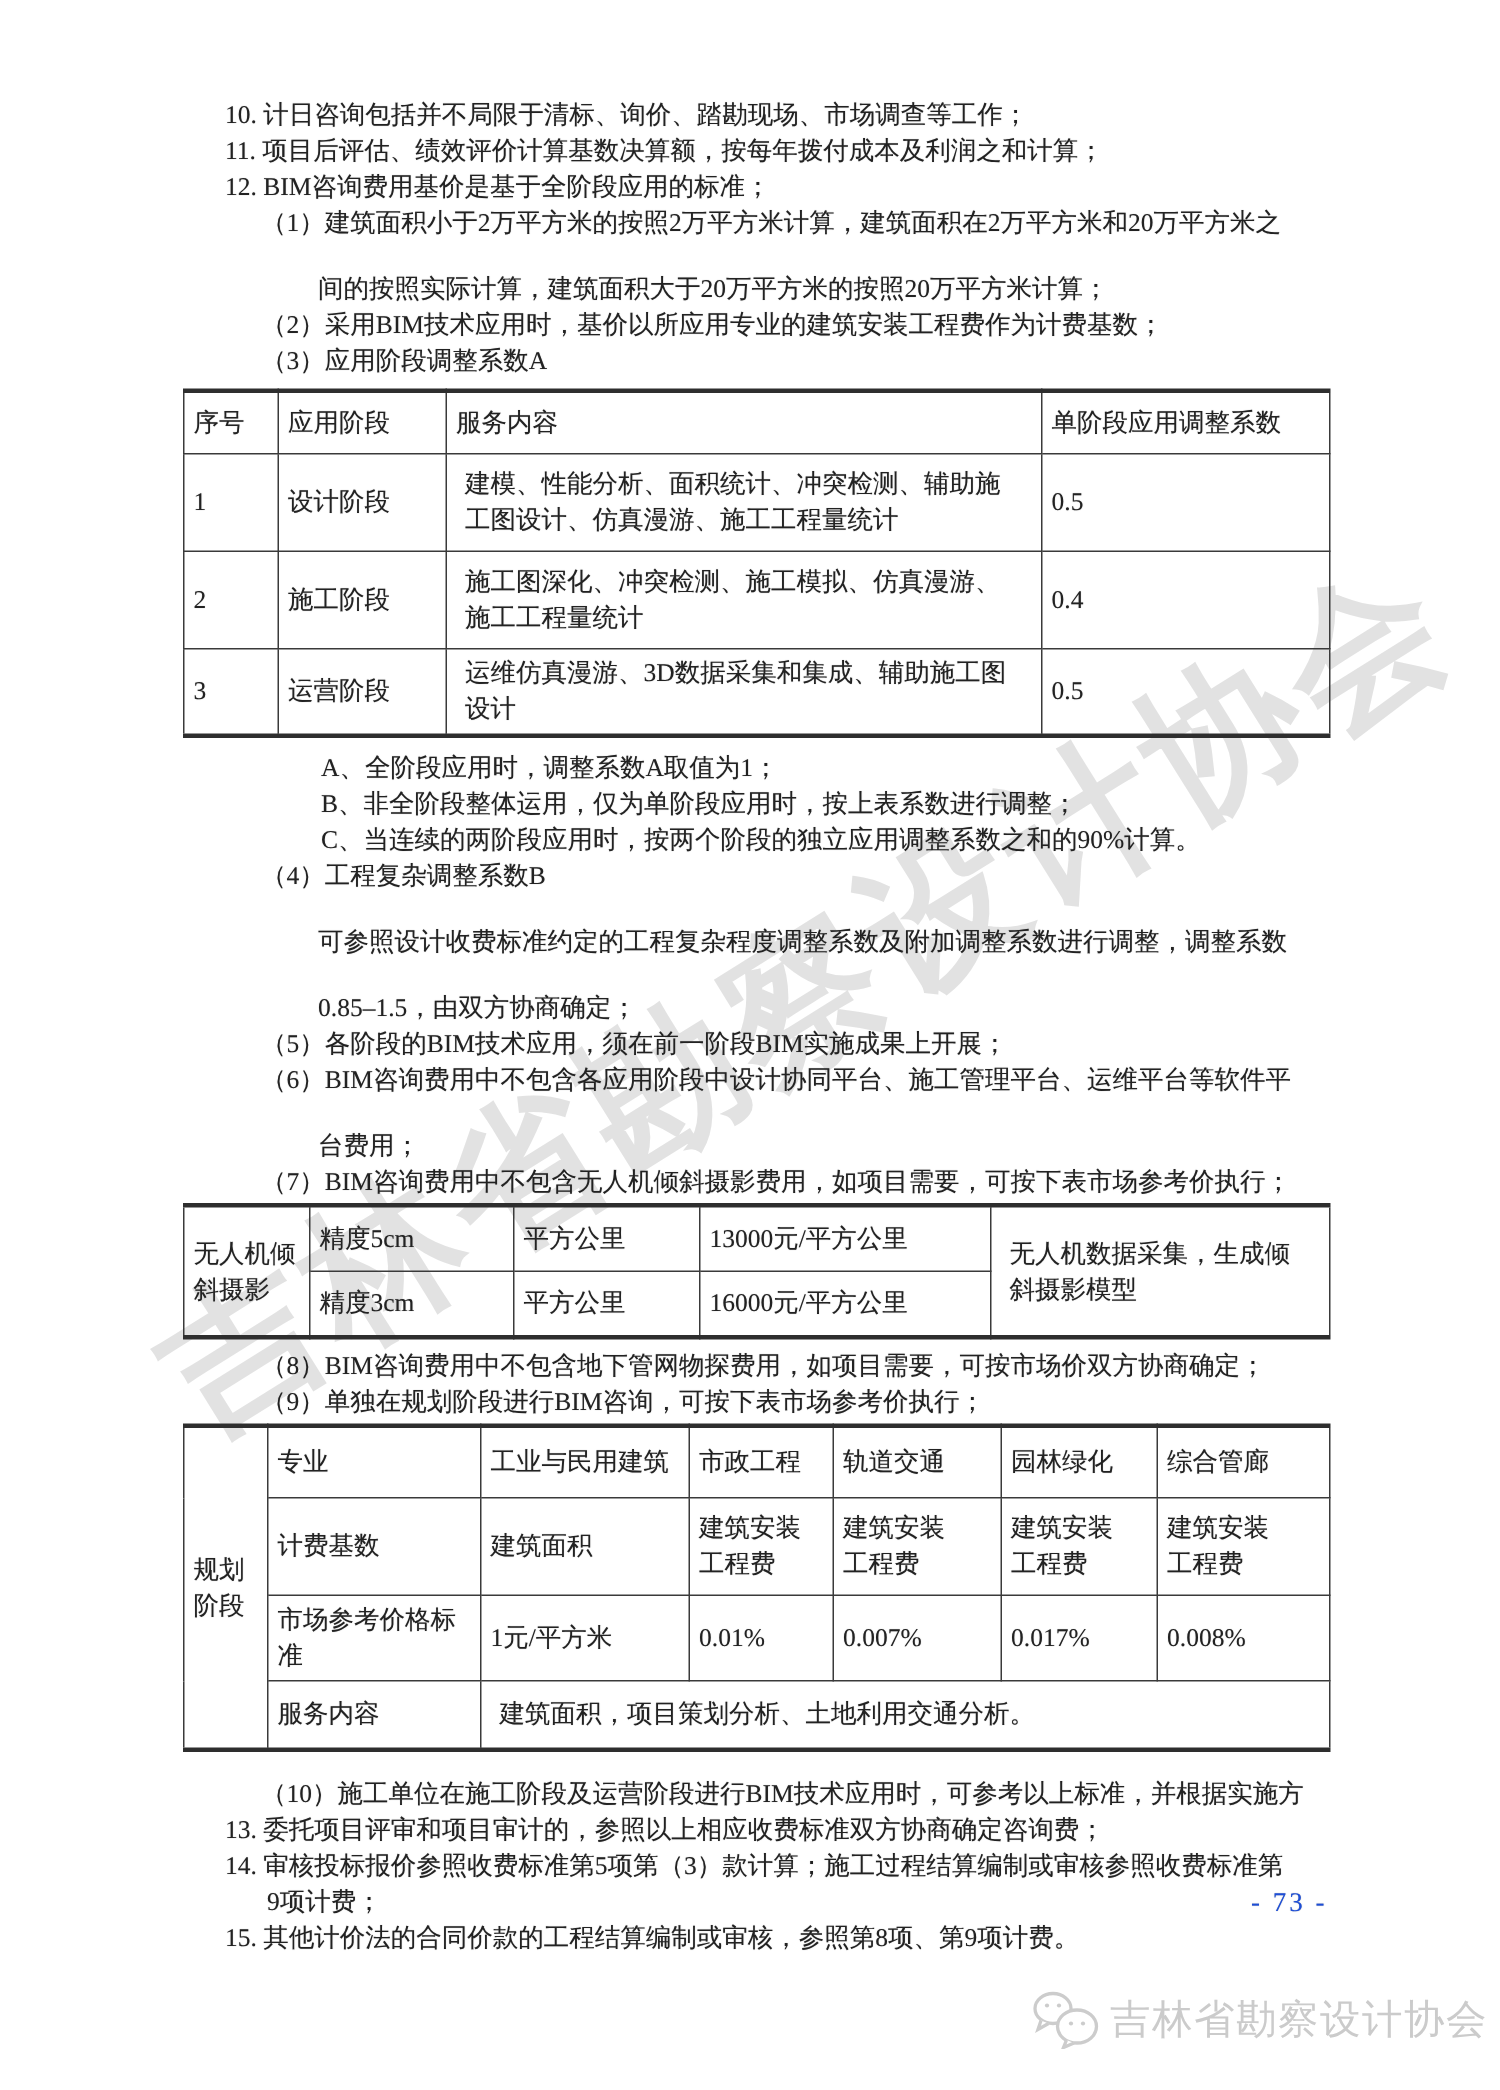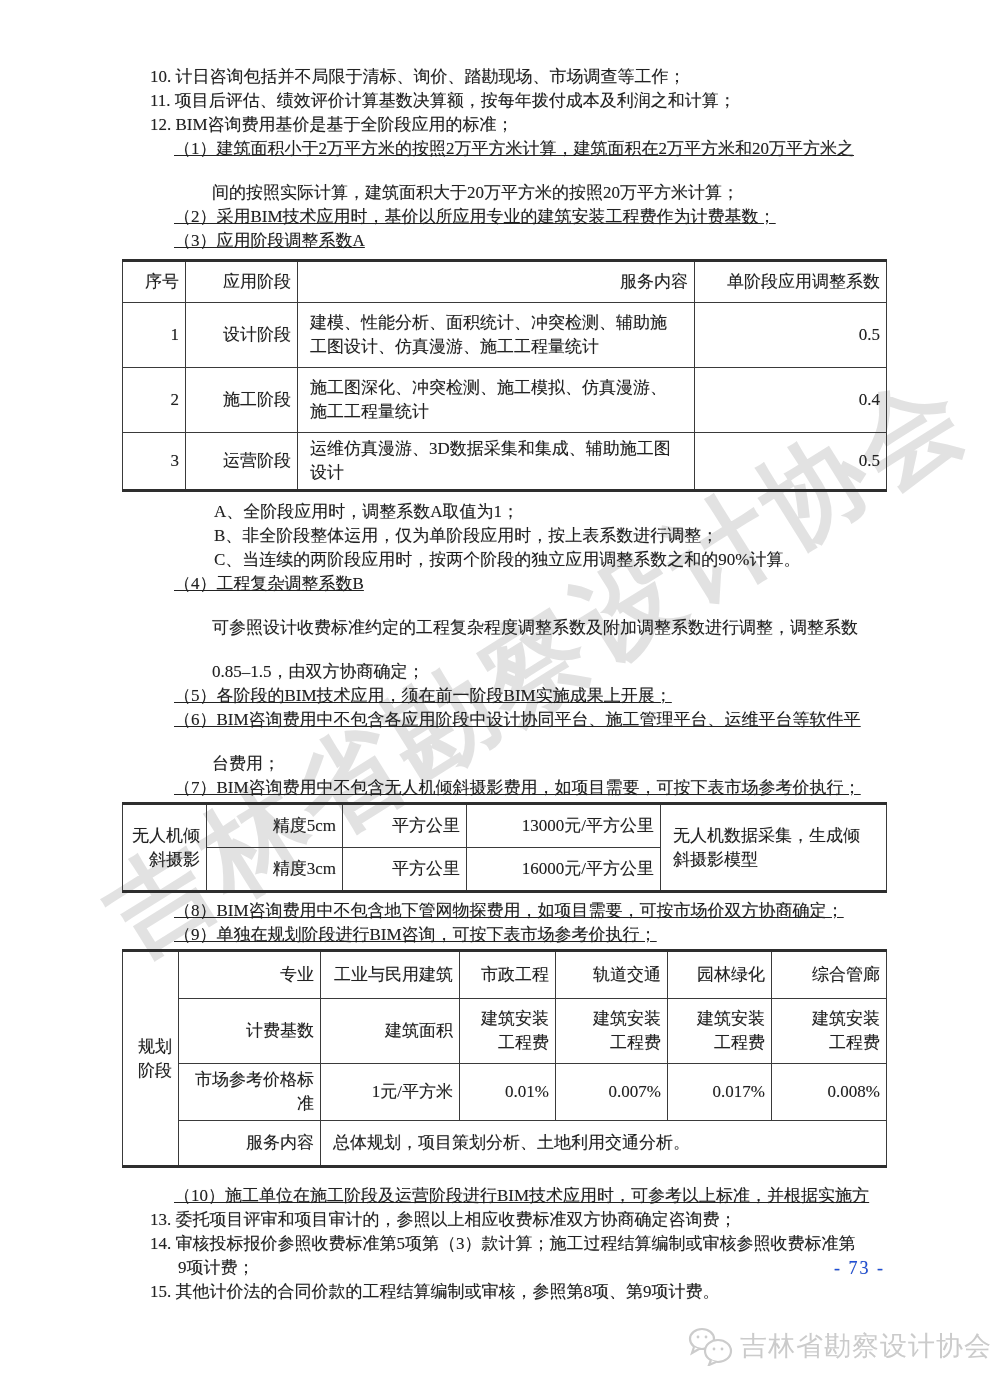--- a/index.html
+++ b/index.html
@@ -34,37 +34,37 @@
   .content{
     position:relative;
     z-index:2;
     margin-left:122px;
     width:764px;
     padding-top:65px;
     font-size:17px;
   }
   .ln{line-height:24px;white-space:nowrap;}
   .i1{padding-left:28px;}
-  .i2{padding-left:52px;text-decoration:underline;}
+  .i2{padding-left:52px;}
   .i2c{padding-left:90px;margin-top:20px;}
   .iabc{padding-left:92px;}
   .i10c{padding-left:118px;}
   .i14c{padding-left:56px;}
 
   table{
     border-collapse:collapse;
     table-layout:fixed;
     width:764px;
     border-top:3px solid #2e2e2e;
     border-bottom:3px solid #2e2e2e;
     background:transparent;
   }
   td{
     border:1px solid #3a3a3a;
-    text-align:right;
+    text-align:left;
     vertical-align:middle;
     padding:4px 6px;
     line-height:24px;
     font-size:17px;
     background:transparent;
   }
   td.left{text-align:left;padding-left:12px;padding-right:12px;}
   .t-stage{margin-top:6px;}
   .t-stage td.hdr{height:32px;}
   .t-stage td.svc{height:56px;}
@@ -227,21 +227,21 @@
       <tr>
         <td class="mkt">市场参考价格标准</td>
         <td class="mkt">1元/平方米</td>
         <td class="mkt">0.01%</td>
         <td class="mkt">0.007%</td>
         <td class="mkt">0.017%</td>
         <td class="mkt">0.008%</td>
       </tr>
       <tr>
         <td class="svc2">服务内容</td>
-        <td class="svc2 left" colspan="5">总体规划，项目策划分析、土地利用交通分析。</td>
+        <td class="svc2 left" colspan="5">建筑面积，项目策划分析、土地利用交通分析。</td>
       </tr>
     </tbody>
       </table>
 
     <div class="gap3"></div>
     <div class="ln i2">（10）施工单位在施工阶段及运营阶段进行BIM技术应用时，可参考以上标准，并根据实施方</div>
     <div class="ln i1">13. 委托项目评审和项目审计的，参照以上相应收费标准双方协商确定咨询费；</div>
     <div class="ln i1">14. 审核投标报价参照收费标准第5项第（3）款计算；施工过程结算编制或审核参照收费标准第</div>
     <div class="ln i14c">9项计费；</div>
     <div class="ln i1">15. 其他计价法的合同价款的工程结算编制或审核，参照第8项、第9项计费。</div>

